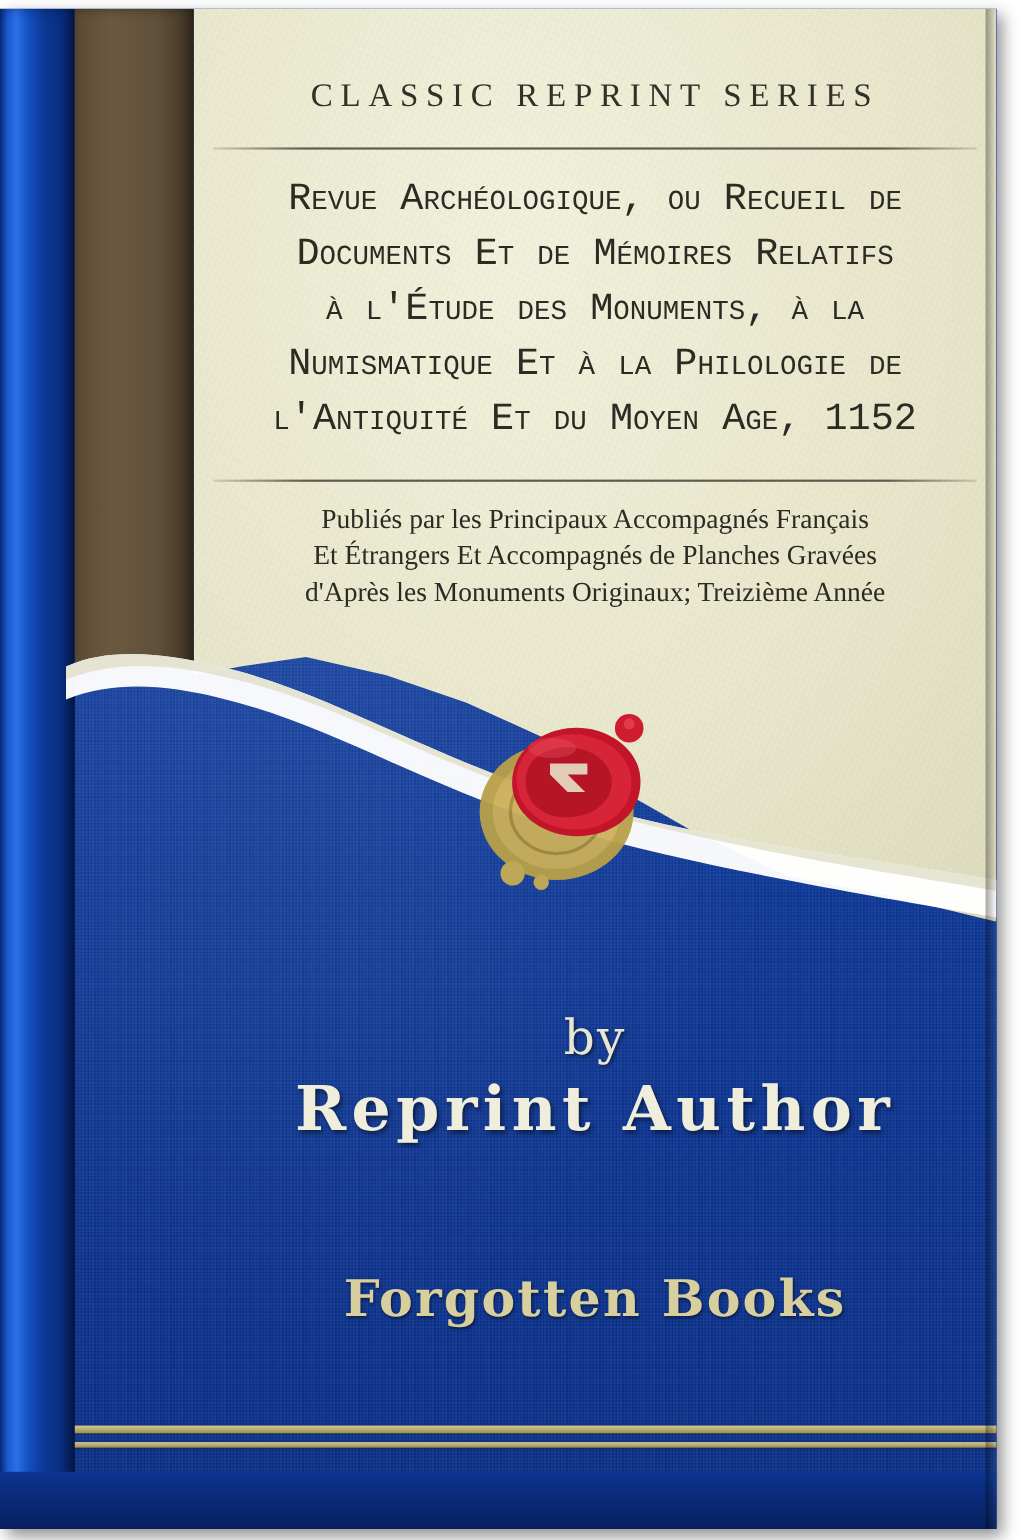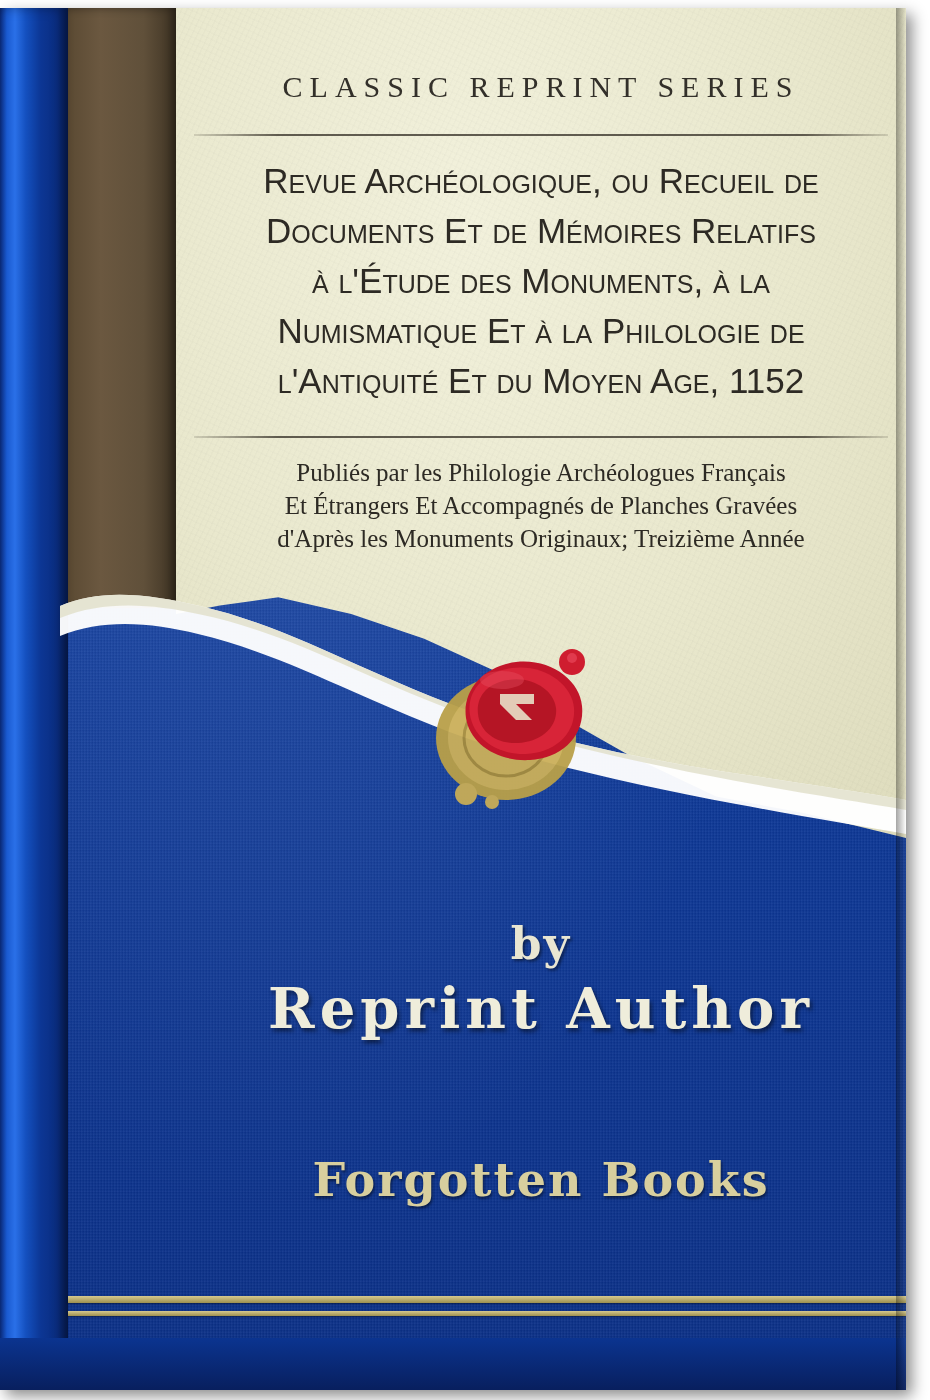--- a/index.html
+++ b/index.html
@@ -149,21 +149,21 @@
   .rule-mid { left: 18px; right: 18px; top: 428px; }
 
   .title-block {
     position: absolute;
     left: 14px;
     right: 14px;
     top: 148px;
     text-align: center;
   }
   .title-line {
-    font-family: Liberation Sans, sans-serif;
+    font-family: Liberation Mono, monospace;
     font-size: 35px;
     line-height: 50px;
     color: #2d2a24;
     font-variant: small-caps;
     white-space: nowrap;
   }
 
   .subtitle-block {
     position: absolute;
     left: 28px;
@@ -215,21 +215,21 @@
   
   .author-block {
     position: absolute;
     left: 176px;
     right: 0;
     top: 910px;
     text-align: center;
   }
   .by-word {
     font-family: "DejaVu Serif", serif;
-    font-weight: bold;
+    font-weight: normal;
     font-size: 44px;
     color: #e9e6d2;
     letter-spacing: 2px;
     text-shadow: 2px 2px 3px rgba(0,0,0,0.45);
   }
   .author-name {
     margin-top: 6px;
     font-family: "DejaVu Serif", serif;
     font-weight: bold;
     font-size: 56px;
@@ -310,21 +310,21 @@
         <div class="title-line">Revue Archéologique, ou Recueil de</div>
         <div class="title-line">Documents Et de Mémoires Relatifs</div>
         <div class="title-line">à l'Étude des Monuments, à la</div>
         <div class="title-line">Numismatique Et à la Philologie de</div>
         <div class="title-line">l'Antiquité Et du Moyen Age, 1152</div>
       </div>
 
       <div class="rule rule-mid"></div>
 
       <div class="subtitle-block">
-        <div class="subtitle-line">Publiés par les Philologie Archéologues Français</div>
+        <div class="subtitle-line">Publiés par les Principaux Accompagnés Français</div>
         <div class="subtitle-line">Et Étrangers Et Accompagnés de Planches Gravées</div>
         <div class="subtitle-line">d'Après les Monuments Originaux; Treizième Année</div>
       </div>
 
     </div>
 
     <div class="seal-wrap">
       <svg viewBox="0 0 220 240" width="220" height="240">
         <g opacity="0.95">
           <path d="M110,96 m-70,0 a70,62 0 1,0 140,0 a70,62 0 1,0 -140,0" fill="#b9a049" transform="translate(-8,46)"></path>

